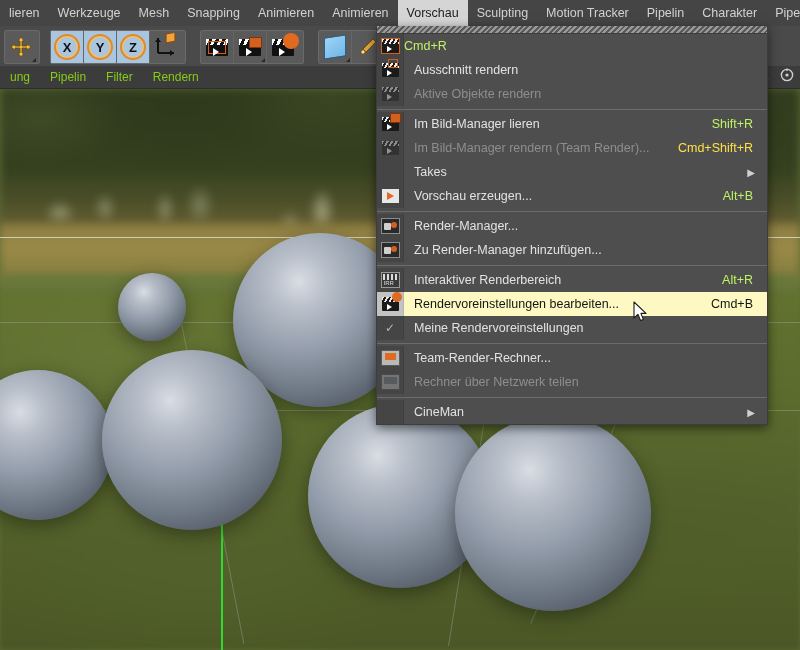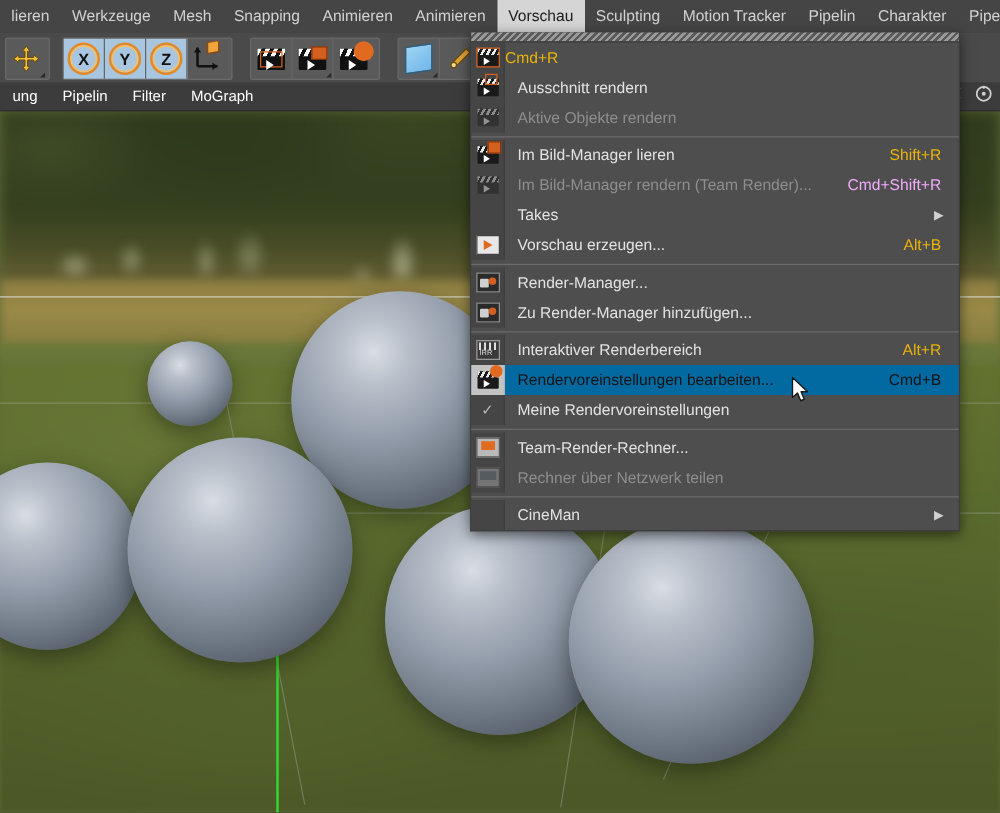--- a/index.html
+++ b/index.html
@@ -122,21 +122,21 @@
     border:1.5px solid #2b5f86;transform:skewY(-8deg);}
   .arrowmove{position:relative;width:22px;height:22px;color:#f0c23c;font-size:21px;line-height:22px;text-align:center;}
   .penicon{width:20px;height:20px;position:relative;}
 
   
   #viewmenu{
     position:absolute;left:0;top:66px;width:800px;height:22px;
     background:#3c3c3c;display:flex;align-items:center;
     border-bottom:1px solid #2d2d2d;
   }
-  #viewmenu .vm{color:#ffffff;font-size:12px;padding:0 10px;white-space:nowrap;}
+  #viewmenu .vm{color:#84cc16;font-size:12px;padding:0 10px;white-space:nowrap;}
   #viewmenu .vmright{position:absolute;right:6px;top:0;height:22px;display:flex;align-items:center;gap:8px;color:#cfcfcf;}
 
   
   #dropdown{
     position:absolute;left:376px;top:26px;width:390px;
     background:#4e4e4e;
     box-shadow:0 3px 10px rgba(0,0,0,.55);
     border:1px solid #3d3d3d;border-top:none;
   }
   #dropdown .grip{
@@ -146,25 +146,25 @@
   }
   .mrow{
     position:relative;height:24px;display:flex;align-items:center;
     color:#e2e2e2;font-size:12.5px;white-space:nowrap;
   }
   .mrow .iconcell{
     width:26px;height:24px;flex:none;display:flex;align-items:center;justify-content:center;
     background:#454545;border-right:1px solid #3f3f3f;
   }
   .mrow .lbl{padding-left:10px;flex:1;}
-  .mrow .sc{padding-right:14px;color:#eab308;font-size:12.5px;}
+  .mrow .sc{padding-right:14px;color:#bef264;font-size:12.5px;}
   .mrow .submarrow{padding-right:12px;color:#d0d0d0;font-size:10px;}
   .mrow.disabled{color:#8e8e8e;}
-  .mrow.disabled .sc{color:#f0abfc;}
-  .mrow.sel{background:#0369a1;color:#141414;}
+  .mrow.disabled .sc{color:#fde047;}
+  .mrow.sel{background:#fef9c3;color:#141414;}
   .mrow.sel .sc{color:#141414;}
   .mrow.sel .iconcell{background:#c3c3c3;border-right:1px solid #b4b4b4;}
   .msep{height:1px;background:#6b6b6b;margin:3px 0 2px 0;}
   .mcheck{color:#b8b8b8;font-size:12px;}
 
   
   .ic{width:17px;height:14px;position:relative;display:block;}
   .ic.clapper{background:#1a1a1a;border-radius:1px;}
   .ic.clapper:before{content:"";position:absolute;left:0;top:0;right:0;height:5px;
     background:repeating-linear-gradient(118deg,#ececec 0 2px,#1a1a1a 2px 4px);}
@@ -308,21 +308,21 @@
       </span>
     </div>
   </div>
 
 </div>
 
 <div id="viewmenu">
   <div class="vm">ung</div>
   <div class="vm">Pipelin</div>
   <div class="vm">Filter</div>
-  <div class="vm">MoGraph</div>
+  <div class="vm">Rendern</div>
   <div class="vmright">
     <span>
       <svg width="13" height="15" viewBox="0 0 13 15">
           <path d="M6.5 1 l3 3 h-2 v7 h2 l-3 3 l-3 -3 h2 V4 h-2 z" fill="#cfcfcf"></path>
         </svg>
     </span>
     <span>
       <svg width="14" height="14" viewBox="0 0 14 14">
           <circle cx="7" cy="7" r="5.6" fill="none" stroke="#cfcfcf" stroke-width="1.4"></circle>
           <circle cx="7" cy="7" r="1.6" fill="#cfcfcf"></circle>

